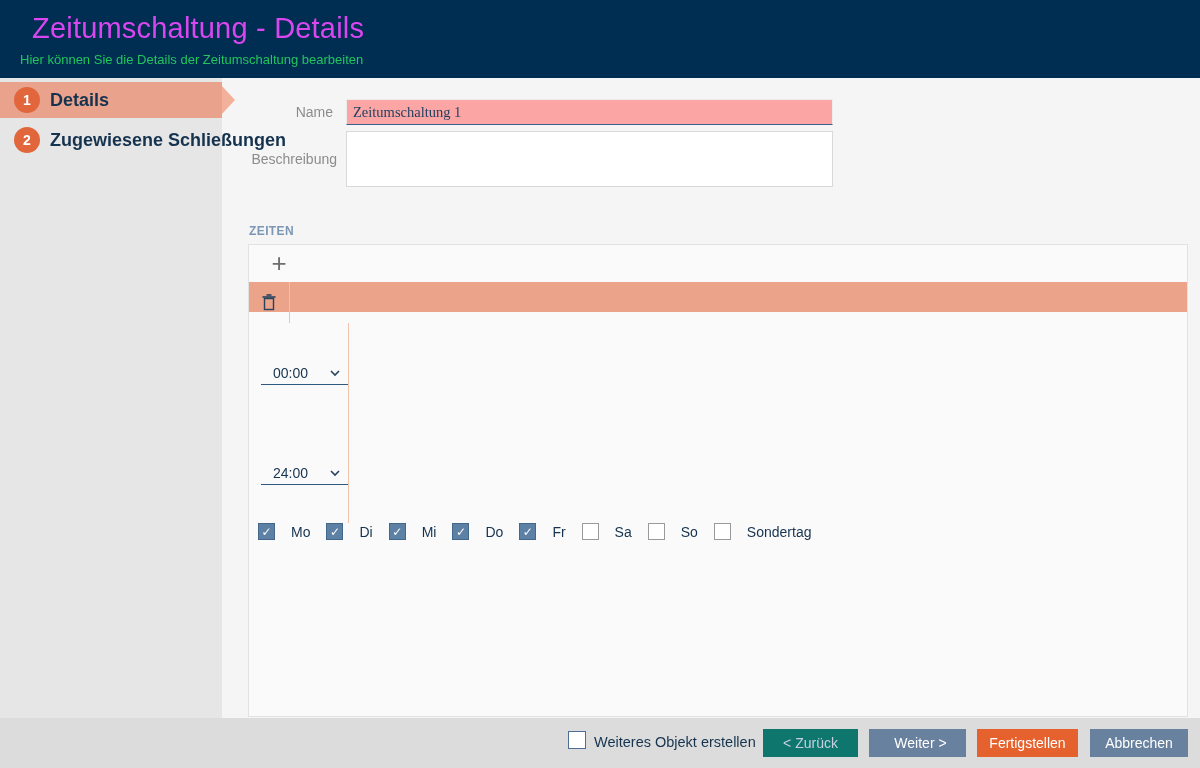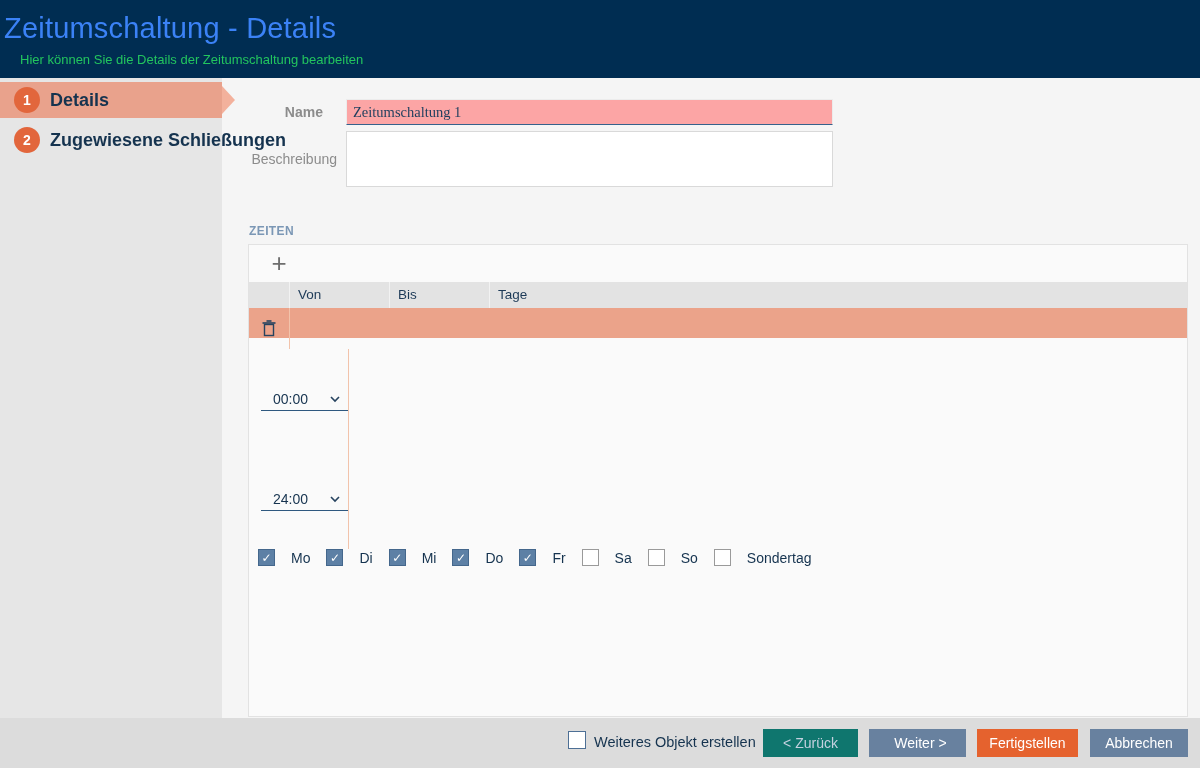--- a/index.html
+++ b/index.html
@@ -2,21 +2,21 @@
 <html><head>
 <meta charset="utf-8">
 <style>
   * { margin:0; padding:0; box-sizing:border-box; }
   html,body { width:1200px; height:768px; }
   body { font-family:"Liberation Sans","DejaVu Sans",sans-serif; background:#f5f5f5; overflow:hidden; }
   #app { position:relative; width:1200px; height:768px; background:#f5f5f5; }
 
   
   .header { position:absolute; left:0; top:0; width:1200px; height:78px; background:#002d52; }
-  .header .title { position:absolute; left:4px; top:12px; font-size:29px; font-weight:300; color:#3b82f6; letter-spacing:0.2px; }
+  .header .title { position:absolute; left:32px; top:12px; font-size:29px; font-weight:300; color:#d946ef; letter-spacing:0.2px; }
   .header .subtitle { position:absolute; left:20px; top:52px; font-size:13px; color:#22c55e; }
 
   
   .sidebar { position:absolute; left:0; top:78px; width:222px; height:640px; background:#e6e6e6; }
   .step { position:absolute; left:0; width:222px; height:36px; cursor:pointer; }
   .step.active { background:#e9a28c; }
   .step .arrow { display:none; }
   .step.active .arrow { display:block; position:absolute; left:222px; top:4px; width:0; height:0;
     border-top:14px solid transparent; border-bottom:14px solid transparent; border-left:13px solid #f3b19c; }
   .step .badge { position:absolute; left:14px; top:5px; width:26px; height:26px; border-radius:50%;
@@ -94,37 +94,31 @@
       <span class="step-label">Details</span>
       <span class="arrow"></span>
     </div>
     <div class="step" style="top:44px;">
       <span class="badge">2</span>
       <span class="step-label">Zugewiesene Schließungen</span>
 
     </div>
   </div>
 
-  <div class="field-label" style="left:223px; top:104px;font-weight:bold;">Name</div>
+  <div class="field-label" style="left:233px; top:104px;">Name</div>
   <input class="name-input" type="text" value="Zeitumschaltung 1" style="">
 
   <div class="field-label" style="left:237px; top:151px;">Beschreibung</div>
   <textarea class="desc-textarea" style=""></textarea>
 
   <div class="section-label">ZEITEN</div>
 
   <div class="times-box">
     <div class="times-toolbar">
       <button class="add-btn"><span>+</span></button>
-    </div>
-    <div class="thead">
-      <div class="cell c0"></div>
-      <div class="cell c1">Von</div>
-      <div class="cell c2">Bis</div>
-      <div class="cell c3">Tage</div>
     </div>
     <div class="trow">
       <div class="cell c0">
         <button class="delete-btn">
           <svg width="14" height="17" viewBox="0 0 14 17">
             <rect x="2.5" y="4.5" width="9" height="11" fill="none" stroke="#26435f" stroke-width="1.4"></rect>
             <line x1="0.5" y1="3" x2="13.5" y2="3" stroke="#26435f" stroke-width="1.6"></line>
             <line x1="4.5" y1="1" x2="9.5" y2="1" stroke="#26435f" stroke-width="1.6"></line>
           </svg>
         </button>

